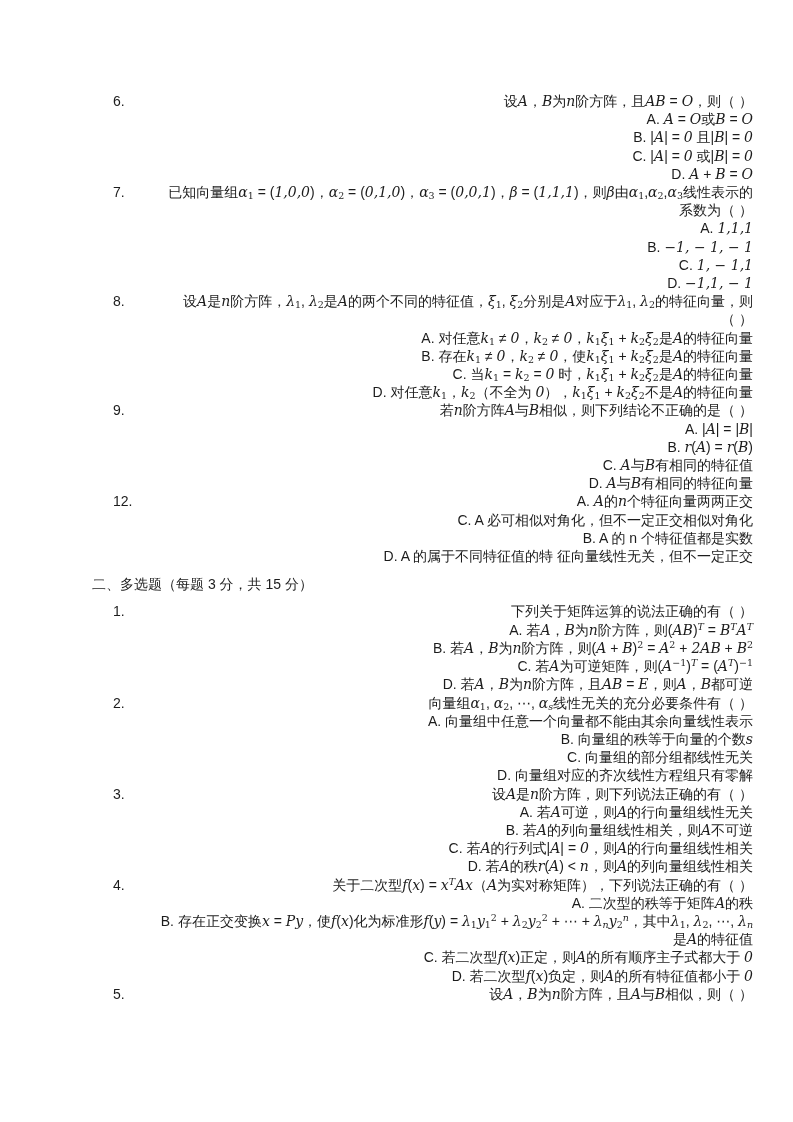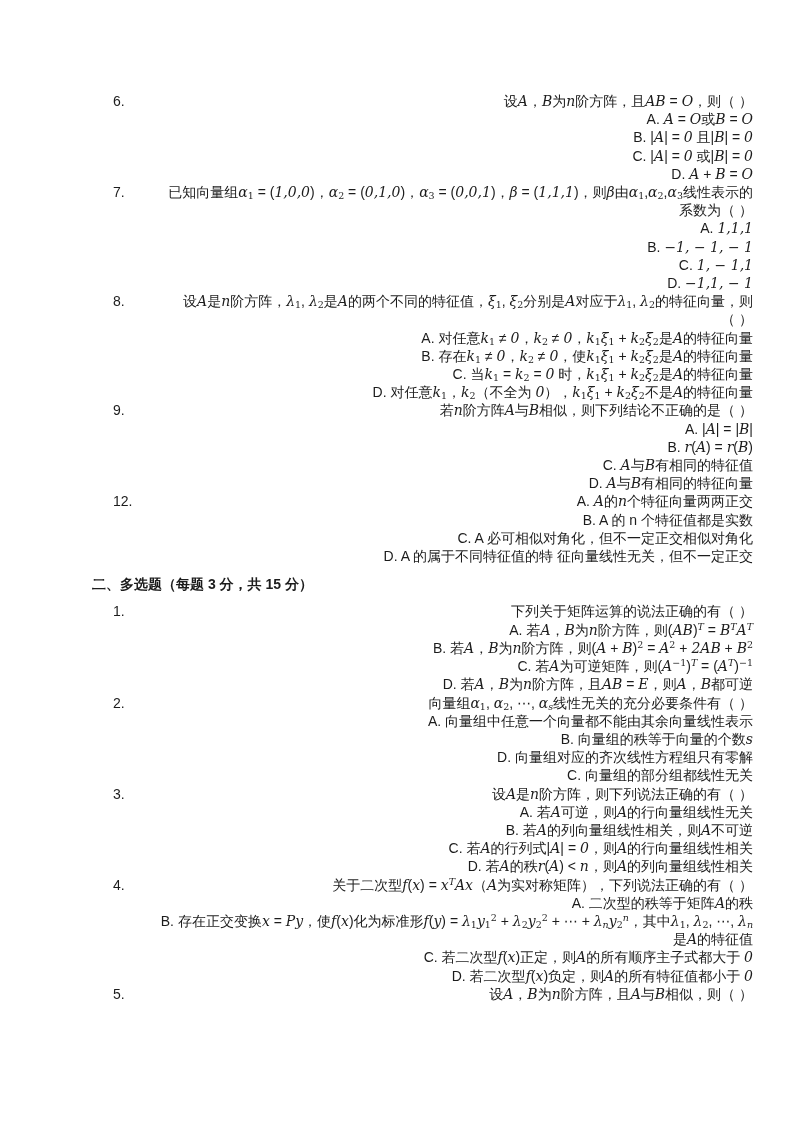--- a/index.html
+++ b/index.html
@@ -20,21 +20,20 @@
     top: 92px;
     width: 640px;
   }
   .question { display: flex; }
   .qnum { flex: 0 0 25px; }
   .qbody { flex: 1 1 auto; min-width: 0; text-align: right; }
   .qline { white-space: nowrap; }
   .section-header {
     margin: 9.5px 0 9.5px -21px;
     white-space: nowrap;
-    font-weight: bold;
   }
   i { font-family: "DejaVu Serif", serif; font-style: italic; }
   sub, sup {
     font-family: "DejaVu Serif", serif;
     font-size: 9.5px;
     line-height: 0;
   }
   sub { vertical-align: -0.25em; }
   sup { vertical-align: 0.5em; }
 </style>
@@ -83,22 +82,22 @@
             <div class="qline">A. |<i>A</i>| = |<i>B</i>|</div>
             <div class="qline">B. <i>r</i>(<i>A</i>) = <i>r</i>(<i>B</i>)</div>
             <div class="qline">C. <i>A</i>与<i>B</i>有相同的特征值</div>
             <div class="qline">D. <i>A</i>与<i>B</i>有相同的特征向量</div>
           </div>
         </div>
         <div class="question">
           <span class="qnum">12.</span>
           <div class="qbody">
             <div class="qline">A. <i>A</i>的<i>n</i>个特征向量两两正交</div>
+            <div class="qline">C. A 必可相似对角化，但不一定正交相似对角化</div>
             <div class="qline">B. A 的 n 个特征值都是实数</div>
-            <div class="qline">C. A 必可相似对角化，但不一定正交相似对角化</div>
             <div class="qline">D. A 的属于不同特征值的特 征向量线性无关，但不一定正交</div>
           </div>
         </div>
       </div>
     <div class="section-header">二、多选题（每题 3 分，共 15 分）</div>
     <div id="multi-questions">
         <div class="question">
           <span class="qnum">1.</span>
           <div class="qbody">
             <div class="qline">下列关于矩阵运算的说法正确的有（ ）</div>
@@ -107,22 +106,22 @@
             <div class="qline">C. 若<i>A</i>为可逆矩阵，则(<i>A</i><sup>−1</sup>)<sup><i>T</i></sup> = (<i>A</i><sup><i>T</i></sup>)<sup>−1</sup></div>
             <div class="qline">D. 若<i>A</i>，<i>B</i>为<i>n</i>阶方阵，且<i>AB</i> = <i>E</i>，则<i>A</i>，<i>B</i>都可逆</div>
           </div>
         </div>
         <div class="question">
           <span class="qnum">2.</span>
           <div class="qbody">
             <div class="qline">向量组<i>α</i><sub>1</sub>, <i>α</i><sub>2</sub>, ⋯, <i>α</i><sub><i>s</i></sub>线性无关的充分必要条件有（ ）</div>
             <div class="qline">A. 向量组中任意一个向量都不能由其余向量线性表示</div>
             <div class="qline">B. 向量组的秩等于向量的个数<i>s</i></div>
+            <div class="qline">C. 向量组的部分组都线性无关</div>
             <div class="qline">D. 向量组对应的齐次线性方程组只有零解</div>
-            <div class="qline">C. 向量组的部分组都线性无关</div>
           </div>
         </div>
         <div class="question">
           <span class="qnum">3.</span>
           <div class="qbody">
             <div class="qline">设<i>A</i>是<i>n</i>阶方阵，则下列说法正确的有（ ）</div>
             <div class="qline">A. 若<i>A</i>可逆，则<i>A</i>的行向量组线性无关</div>
             <div class="qline">B. 若<i>A</i>的列向量组线性相关，则<i>A</i>不可逆</div>
             <div class="qline">C. 若<i>A</i>的行列式|<i>A</i>| = <i>0</i>，则<i>A</i>的行向量组线性相关</div>
             <div class="qline">D. 若<i>A</i>的秩<i>r</i>(<i>A</i>) &lt; <i>n</i>，则<i>A</i>的列向量组线性相关</div>

